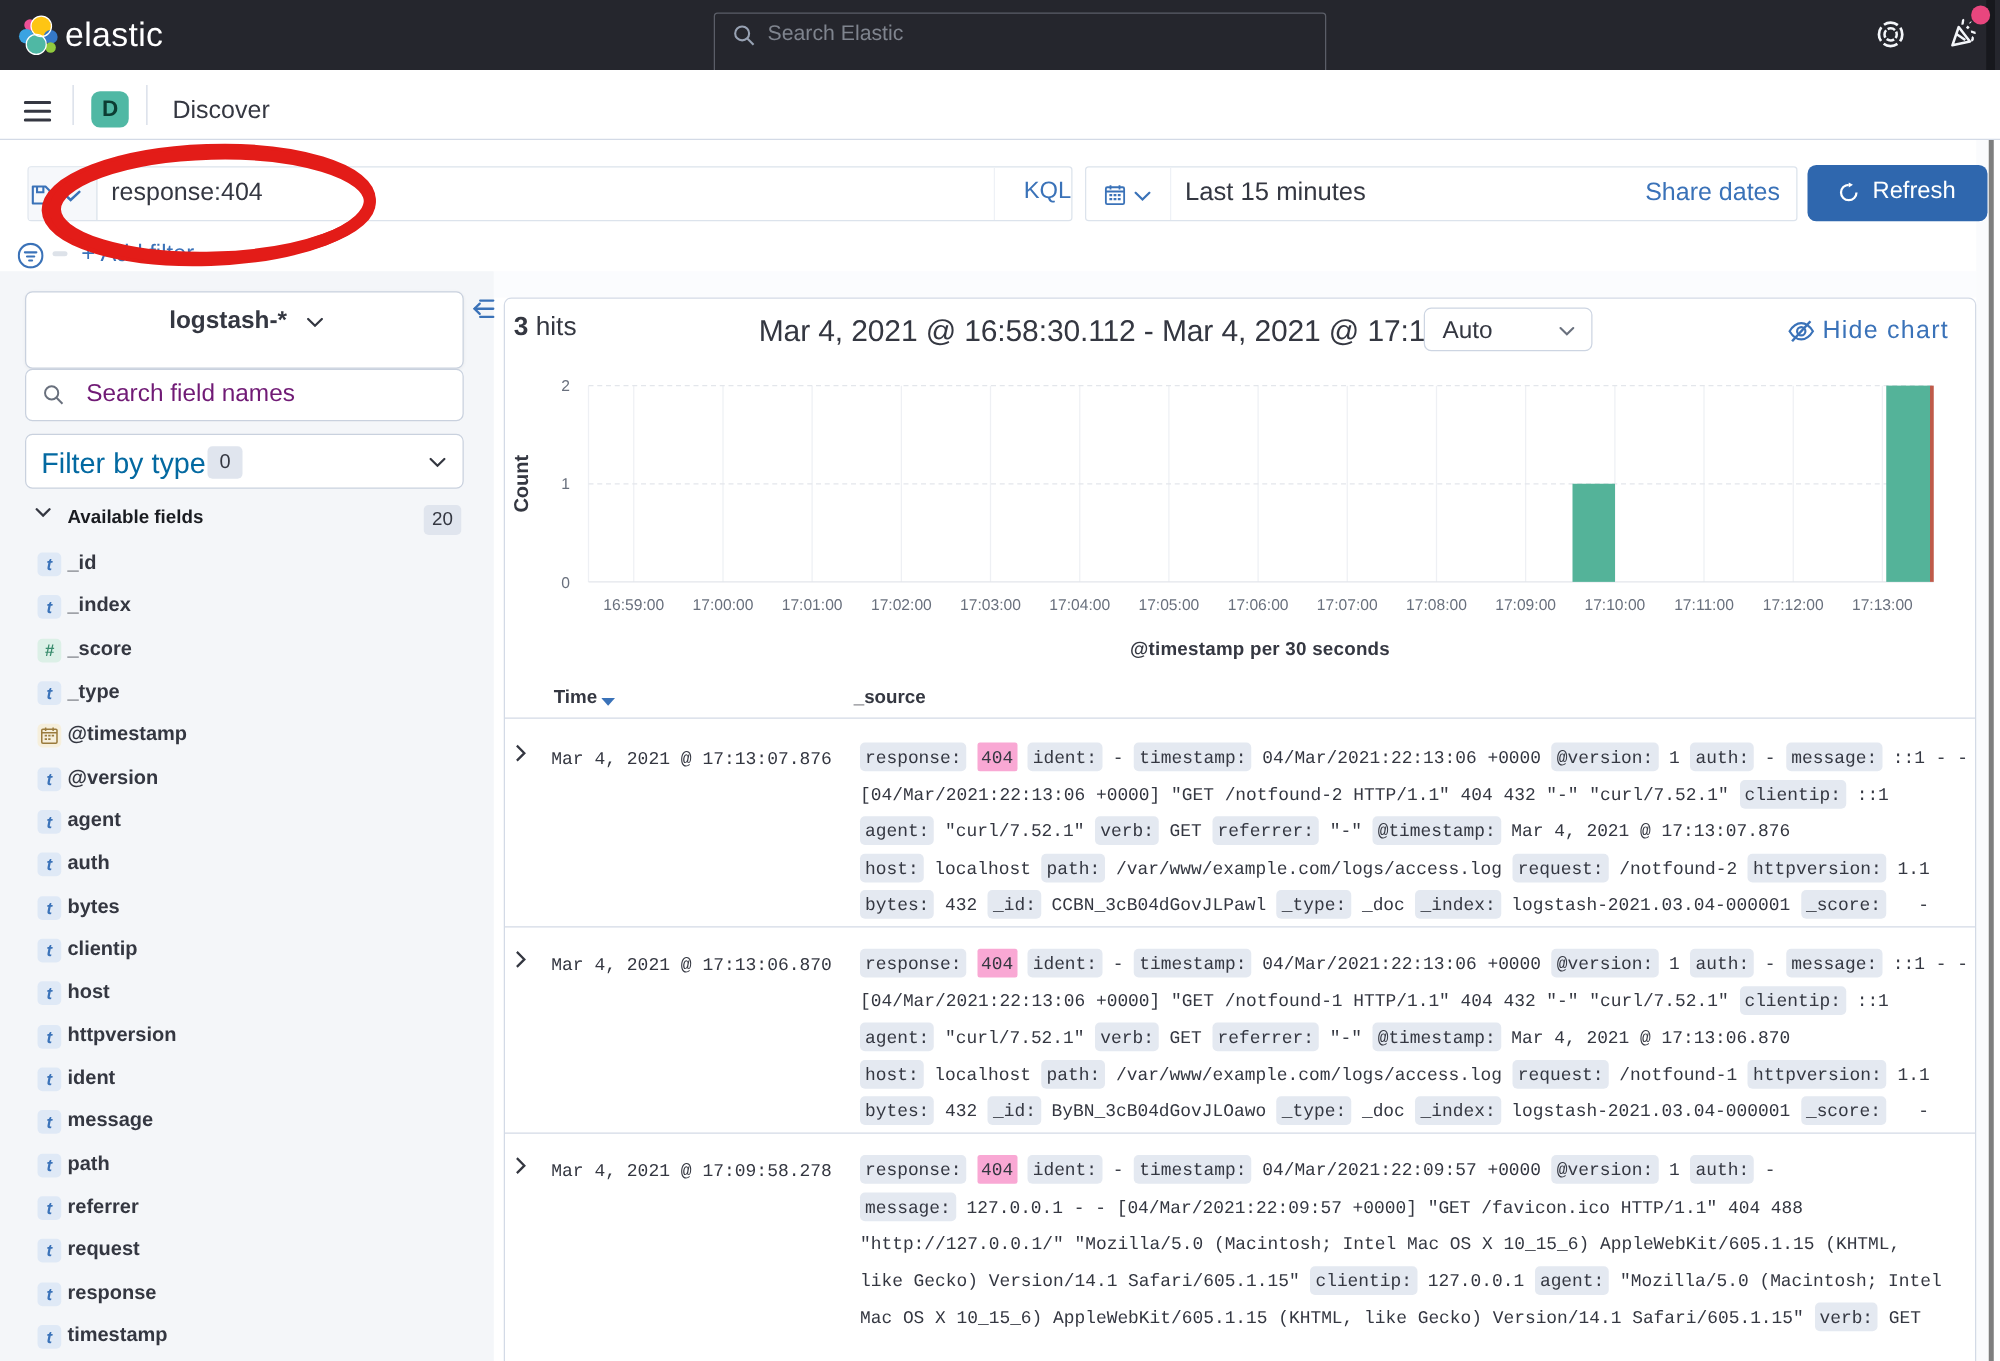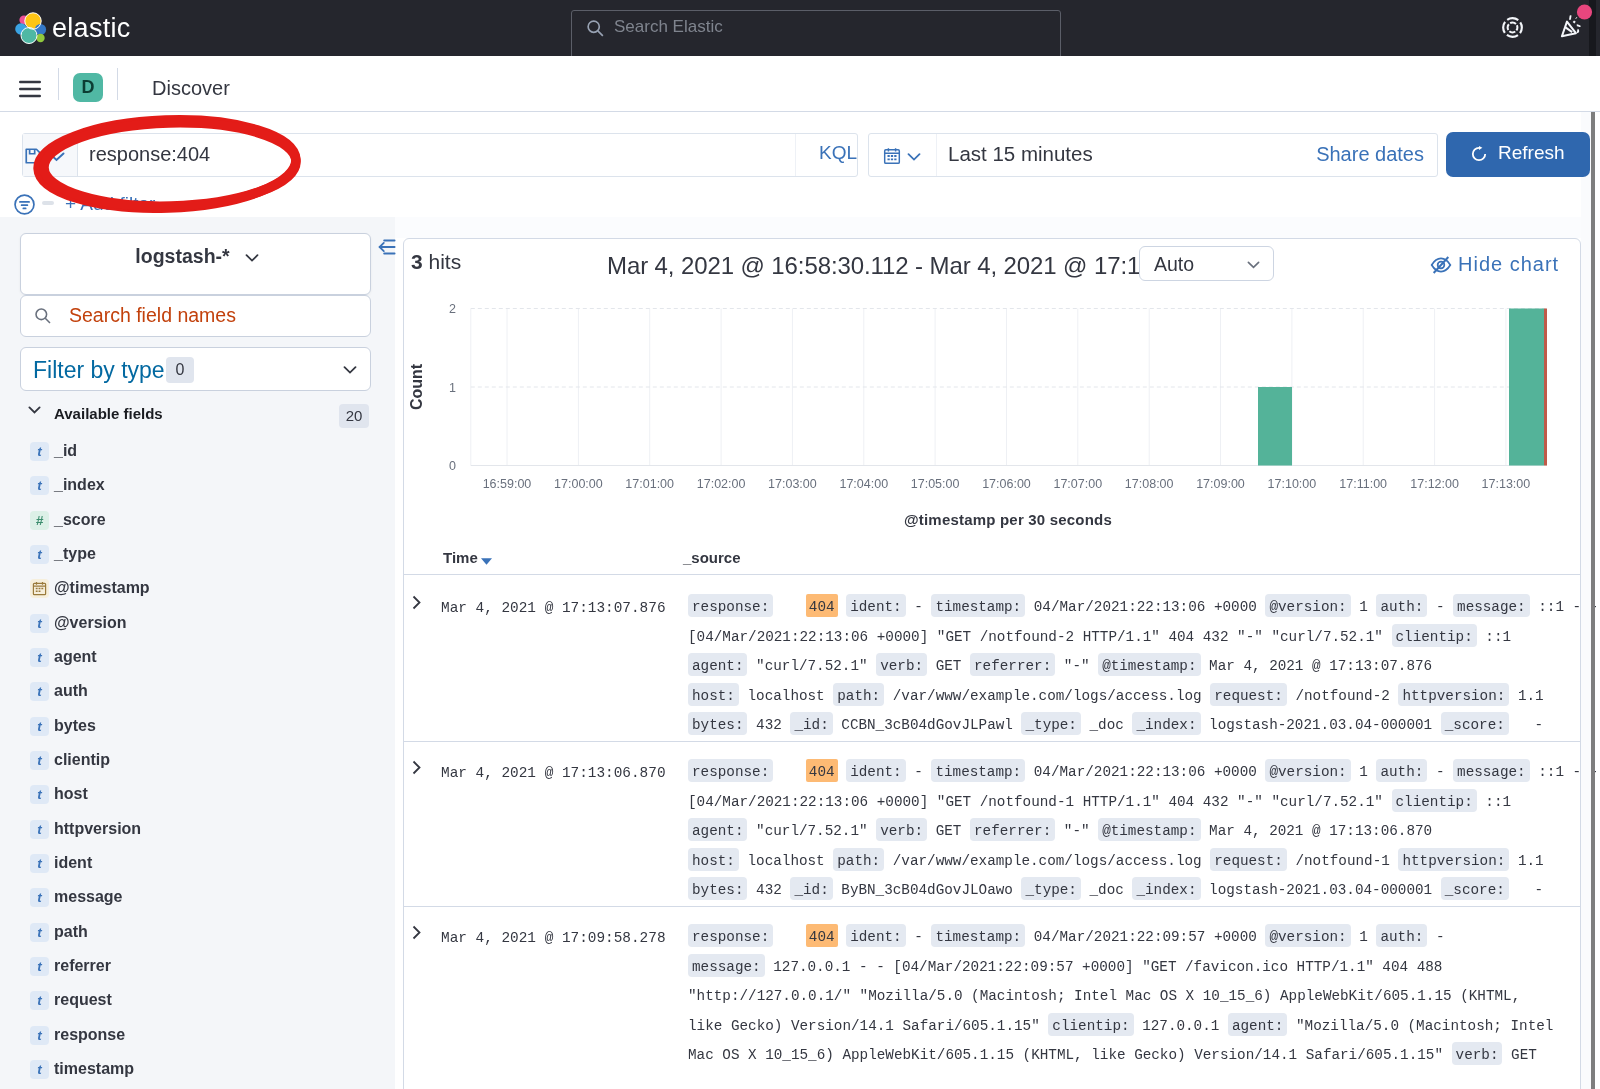--- a/index.html
+++ b/index.html
@@ -7,21 +7,21 @@
 .abs { position:absolute; }
 
 #topbar { position:absolute; left:0; top:0; width:1600px; height:56px; background:#25262d; }
 #topbar .brand { position:absolute; left:52px; top:13px; color:#fff; font-size:27px; font-weight:500; letter-spacing:0.3px; }
 #gsearch { position:absolute; left:571px; top:10px; width:490px; height:52px; border:1px solid #5b5e68; border-radius:3px; }
 #gsearch .ph { position:absolute; left:42px; top:6px; font-size:17px; color:#7f848e; }
 
 #navbar { position:absolute; left:0; top:56px; width:1600px; height:56px; background:#fff; border-bottom:1px solid #d3dae6; }
 .vsep { position:absolute; top:12px; width:1px; height:32px; background:#d3dae6; }
 #dbadge { position:absolute; left:73px; top:17px; width:30px; height:29px; background:#50b8a4; border-radius:7px; color:#0c3d33; font-weight:bold; font-size:18px; text-align:center; line-height:29px; }
-#crumb { position:absolute; left:152px; top:21px; font-size:20px; color:#343741; }
+#crumb { position:absolute; left:138px; top:21px; font-size:20px; color:#343741; }
 #navlinks { position:absolute; right:21px; top:21px; display:flex; gap:37px; font-size:19px; color:#3a72b8; }
 
 #qgroup { position:absolute; left:22px; top:133px; width:836px; height:44px; border:1px solid #dce3ec; border-radius:3px; display:flex; background:#fff; }
 #qprep { width:55px; background:#f6f8fb; border-right:1px solid #dce3ec; position:relative; }
 #qinput { flex:1; position:relative; }
 #qinput .qtext { position:absolute; left:11px; top:9px; font-size:20px; color:#343741; }
 #qkql { width:62px; text-align:right; line-height:37px; color:#3a72b8; font-size:19px; border-left:1px solid #eef1f6; }
 #dpick { position:absolute; left:868px; top:133px; width:570px; height:44px; border:1px solid #dce3ec; border-radius:3px; background:#fff; }
 #dpick .dtxt { position:absolute; left:79px; top:8px; font-size:20.5px; color:#343741; }
 #dpick .sdates { position:absolute; right:13px; top:9px; font-size:20px; color:#3a72b8; }
@@ -30,21 +30,21 @@
 #refreshbtn span { position:absolute; left:52px; top:10px; font-size:19px; }
 
 #addfilter { position:absolute; left:65px; top:193px; font-size:19px; color:#3a72b8; }
 #fdash { position:absolute; left:42px; top:201px; width:12px; height:4px; background:#dde2e9; border-radius:2px; }
 
 #sidebar { position:absolute; left:0; top:217px; width:395px; height:872px; background:#f4f6f9; }
 .sbox { position:absolute; left:20px; width:351px; background:#fff; border:1px solid #c9d1de; border-radius:6px; }
 #idxbtn { top:16px; height:62px; box-shadow:0 1px 3px rgba(0,0,0,0.05); }
 #idxbtn .t { position:absolute; left:0; right:26px; top:11px; text-align:center; font-weight:bold; font-size:19.5px; color:#343741; }
 #fsearch { top:78px; height:42px; }
-#fsearch .ph { position:absolute; left:48px; top:8px; font-size:19.5px; color:#c2410c; }
+#fsearch .ph { position:absolute; left:48px; top:8px; font-size:19.5px; color:#701a75; }
 #ftype { top:130px; height:44px; }
 #ftype .t { position:absolute; left:12px; top:9px; font-size:23px; color:#0369a1; }
 #ftype .badge { position:absolute; left:145px; top:9px; width:28px; height:26px; background:#e0e5ee; border-radius:4px; text-align:center; line-height:26px; font-size:16px; color:#343741; }
 #avail { position:absolute; left:54px; top:188px; font-weight:bold; font-size:15px; color:#1a1c21; }
 #avail20 { position:absolute; left:339px; top:187px; width:30px; height:24px; background:#e0e5ee; border-radius:4px; text-align:center; line-height:24px; font-size:15px; color:#343741; }
 .frow { position:absolute; left:30px; height:20px; }
 .ficon { position:absolute; left:0; top:0; width:19px; height:19px; border-radius:4px; font-size:13.5px; font-weight:bold; font-style:italic; text-align:center; line-height:19px; }
 .ficon.t { background:#dfe9f6; color:#3b73b9; }
 .ficon.n { background:#dcf0e7; color:#3b8d6e; }
 .ficon.cal { background:#f6efdc; }
@@ -54,21 +54,21 @@
 #hits { position:absolute; left:411px; top:250px; font-size:21px; color:#343741; }
 #drange { position:absolute; left:607px; top:252px; width:520px; text-align:left; white-space:nowrap; font-size:24px; letter-spacing:-0.1px; color:#343741; }
 #autobox { position:absolute; left:1139px; top:246px; width:135px; height:35px; border:1px solid #cdd5e2; border-radius:6px; background:#fff; }
 #autobox .t { position:absolute; left:14px; top:6px; font-size:19.5px; color:#343741; }
 #hidechart { position:absolute; left:1458px; top:253px; font-size:20px; letter-spacing:1px; color:#3a72b8; }
 #tslabel { position:absolute; left:600px; top:511px; width:816px; text-align:center; font-weight:bold; font-size:15px; letter-spacing:0.2px; color:#343741; }
 #thead { position:absolute; left:404px; top:574px; width:1176px; height:1px; background:#d3dae6; }
 .rtime { position:absolute; left:441px; font-family:"Liberation Mono", monospace; font-size:14.4px; color:#343741; white-space:pre; }
 .srcline { position:absolute; left:688px; height:29.6px; font-family:"Liberation Mono", monospace; font-size:14.3px; color:#343741; white-space:pre; line-height:24px; }
 .srcline span.k { background:#e4e9f1; border-radius:4px; padding:5px 4px 2px 4px; }
-.srcline span.hl { background:#fdba74; border-radius:2px; padding:5px 3px 2px 3px;margin-left:24px; }
+.srcline span.hl { background:#f9a8d4; border-radius:2px; padding:5px 3px 2px 3px; }
 .chev { position:absolute; }
 
 #sbar { position:absolute; left:1591px; top:112px; width:4px; height:977px; background:#7e7e7e; }
 #pagebg-r { position:absolute; left:1581px; top:112px; width:10px; height:977px; background:#fafbfd; }
 #pagebg-t { position:absolute; left:395px; top:217px; width:1196px; height:21px; background:#fbfcfe; }
 </style>
 </head>
 <body>
 <div id="pagebg-t"></div>
 <div id="pagebg-r"></div>

